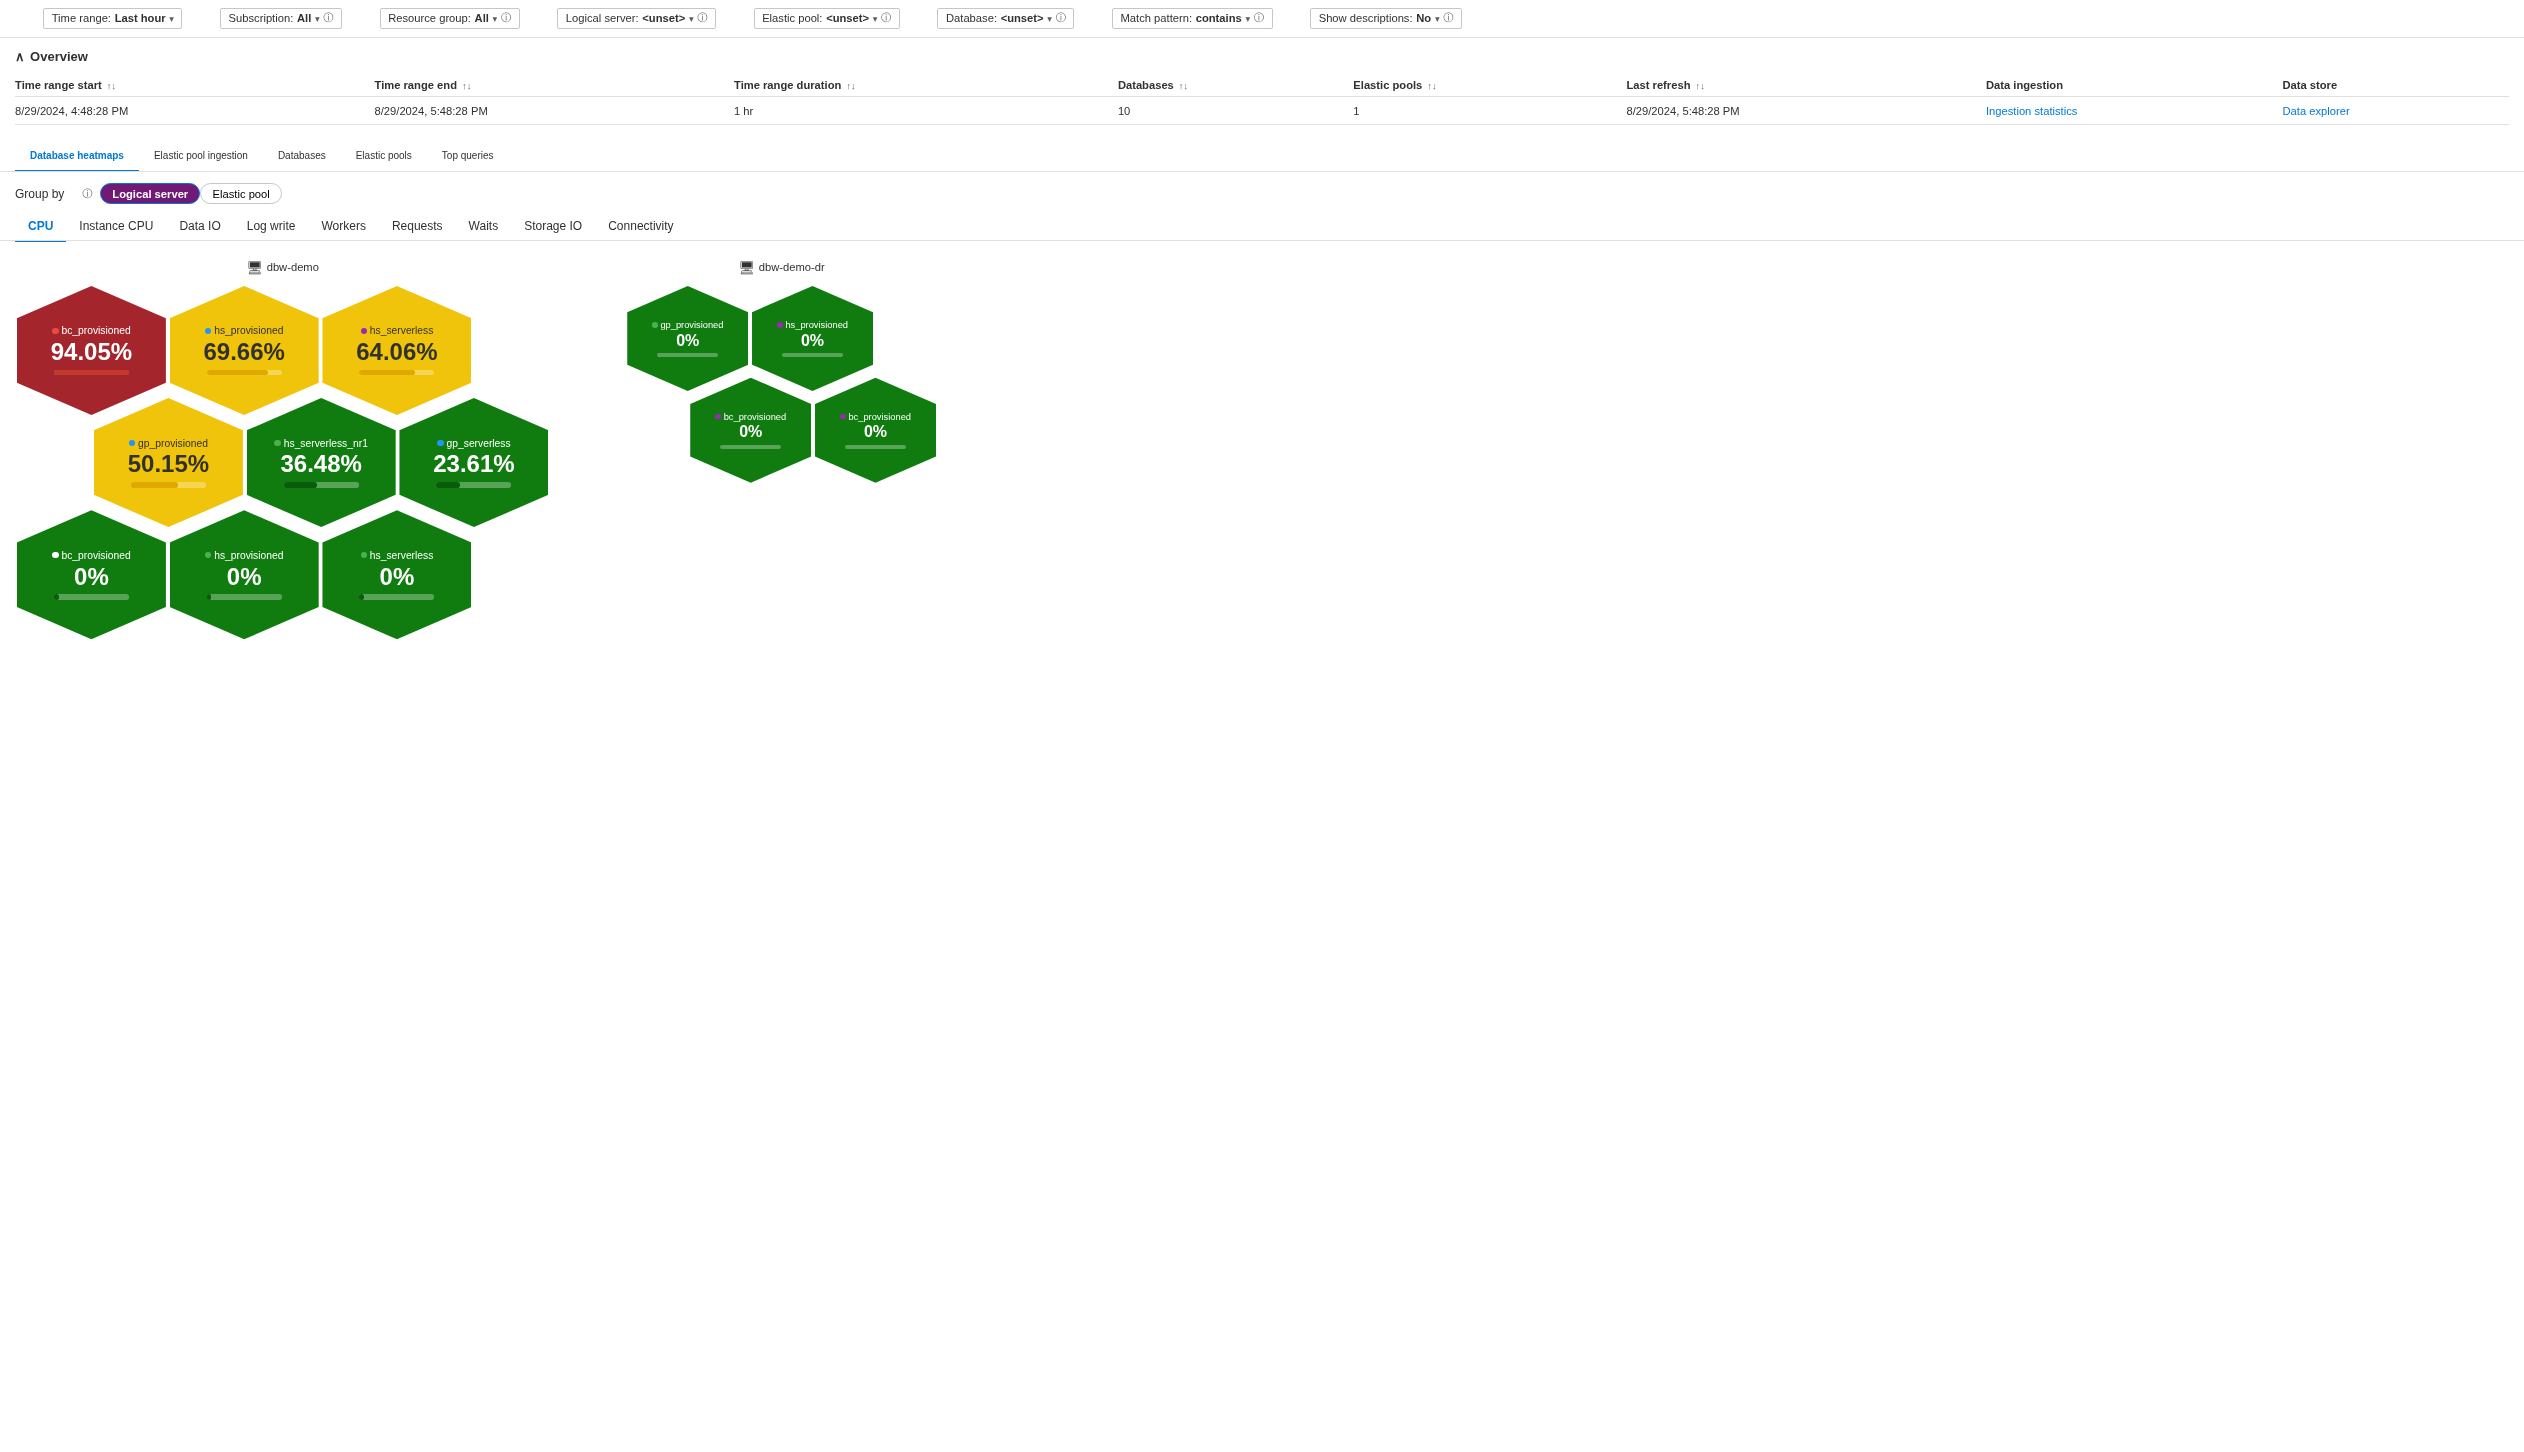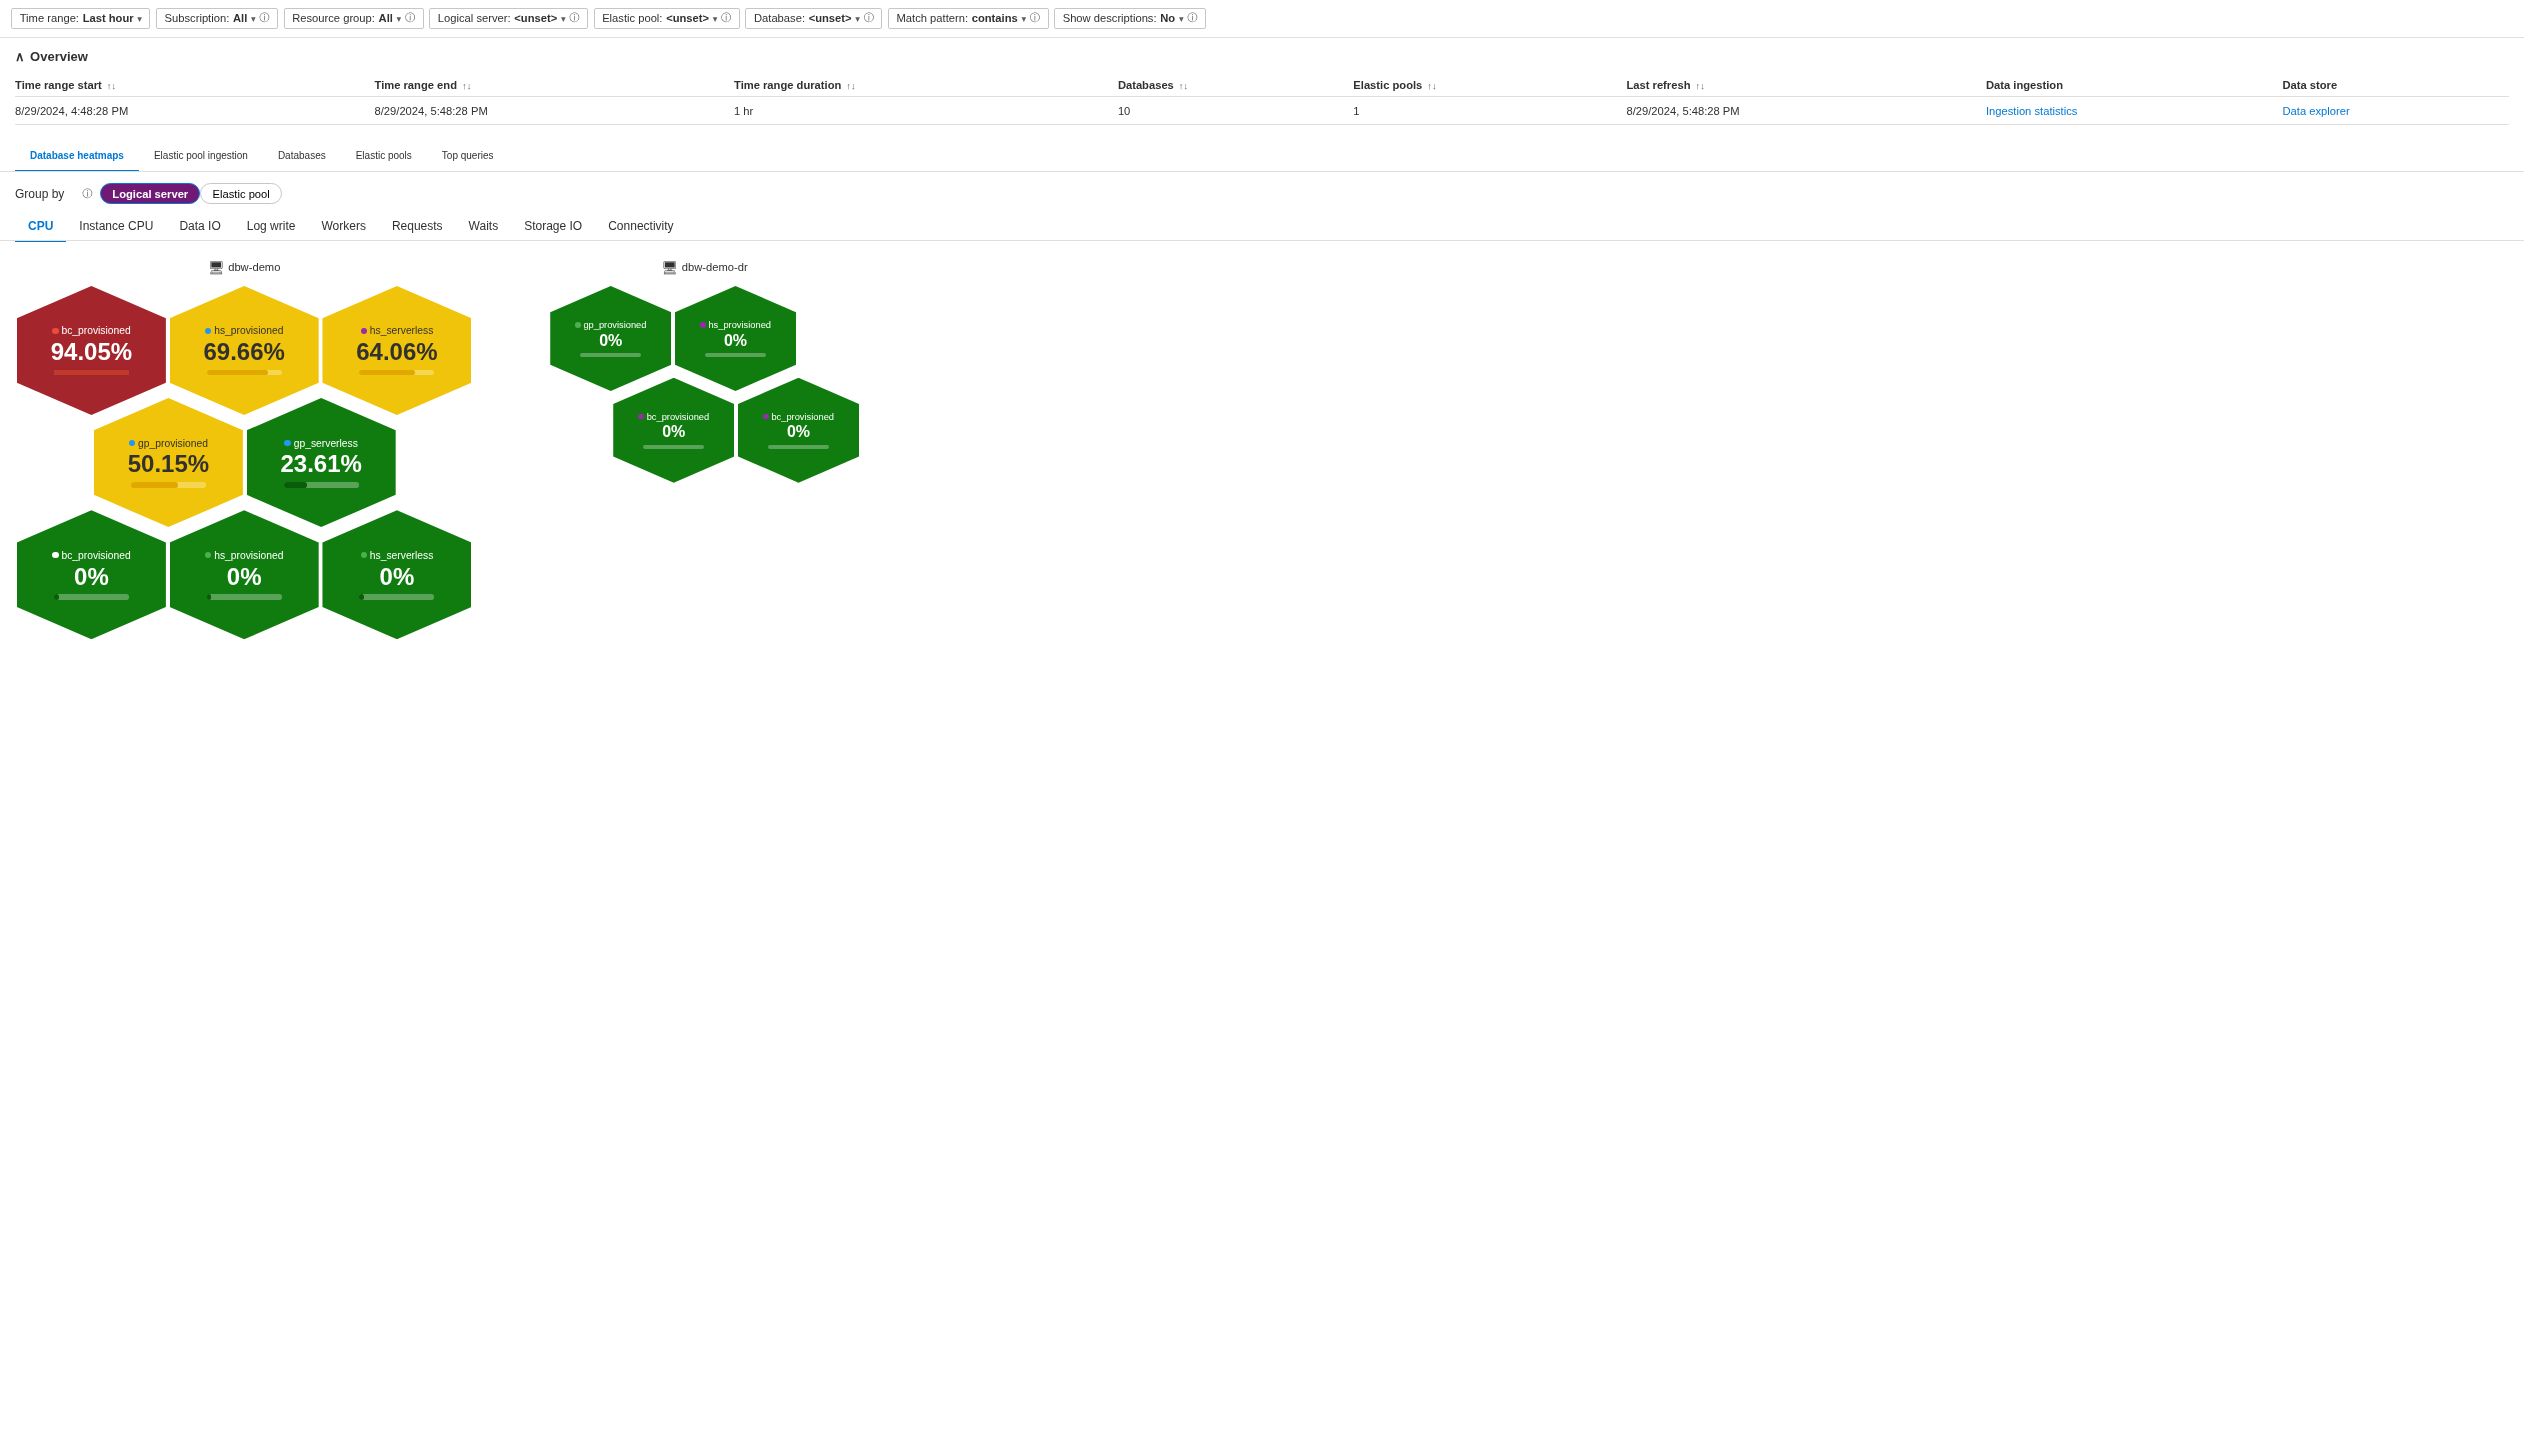--- a/index.html
+++ b/index.html
@@ -8,21 +8,21 @@
     
     .filter-bar {
       display: flex; flex-wrap: wrap; gap: 5.6px;
       padding: 7.5px 11.2px; border-bottom: 0.9px solid #e1dfdd;
       background: #fff;
     }
     .filter-pill {
       display: flex; align-items: center; gap: 3.7px;
       border: 0.9px solid #c8c6c4; border-radius: 1.9px;
       padding: 2.8px 7.5px; font-size: 11.2px; cursor: pointer;
-      background: #fff; white-space: nowrap;
+      background: #fff; white-space: nowrap; margin-left: 32px;
     }
     .filter-pill .chevron { font-size: 9.3px; color: #605e5c; }
     .filter-pill .info-icon { font-size: 10.3px; color: #605e5c; }
 
     
     .overview-section { padding: 11.2px 15px 0; }
     .section-header {
       display: flex; align-items: center; gap: 5.6px;
       font-size: 13px; font-weight: 600; margin-bottom: 9.3px; cursor: pointer;
     }
@@ -340,20 +340,34 @@
             <div class="hex-bar">
               <div class="hex-bar-fill" style="width:47px;background:#e0a800"></div>
             </div>
           </div>
         </div>
           </div>
           <div class="hex-wrapper">
             <div class="hex green">
           <div class="hex-inner">
             <div class="hex-db-name">
+              <span class="dot" style="background:#4CAF50"></span>
+              <span>hs_serverless_nr1</span>
+            </div>
+            <div class="hex-value">36.48%</div>
+            <div class="hex-bar">
+              <div class="hex-bar-fill" style="width:33px;background:#0a5c0a"></div>
+            </div>
+          </div>
+        </div>
+          </div>
+          <div class="hex-wrapper">
+            <div class="hex green">
+          <div class="hex-inner">
+            <div class="hex-db-name">
               <span class="dot" style="background:#2196F3"></span>
               <span>gp_serverless</span>
             </div>
             <div class="hex-value">23.61%</div>
             <div class="hex-bar">
               <div class="hex-bar-fill" style="width:23.4px;background:#0a5c0a"></div>
             </div>
           </div>
         </div>
           </div>

